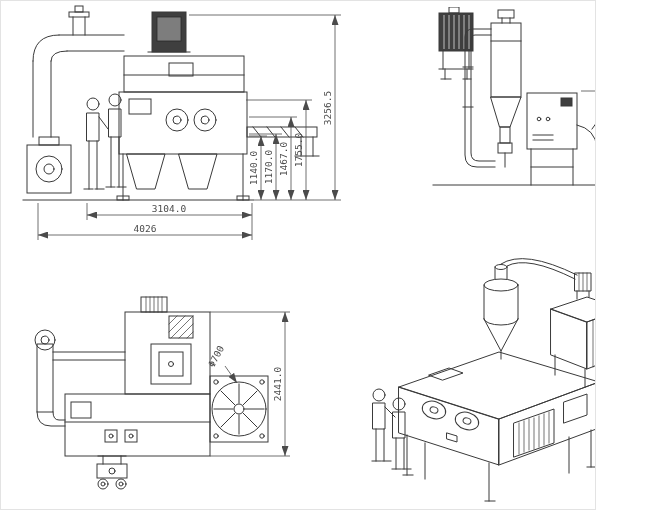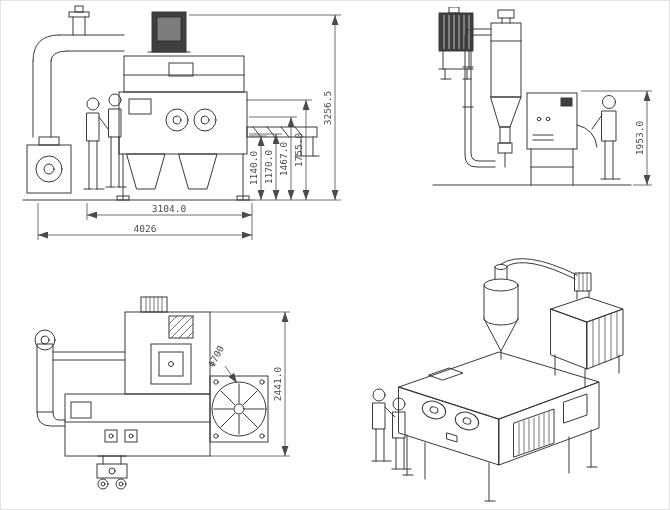--- a/index.html
+++ b/index.html
@@ -3,21 +3,21 @@
 <meta charset="utf-8">
 <style>
   * { box-sizing: border-box; margin: 0; padding: 0; }
   html, body { width: 670px; height: 510px; }
   body {
     background: var(--paper, #ffffff);
     font-family: "DejaVu Sans", sans-serif;
   }
   .canvas {
     position: relative;
-    width: 670px;
+    width: 596px;
     height: 510px;
     background: var(--paper, #ffffff);
     border: 1px solid #e3e3e3;
     overflow: hidden;
   }
   .view { position: absolute; }
   .ink {
     stroke: var(--line, #3a3a3a);
     fill: none;
     stroke-width: 1;

